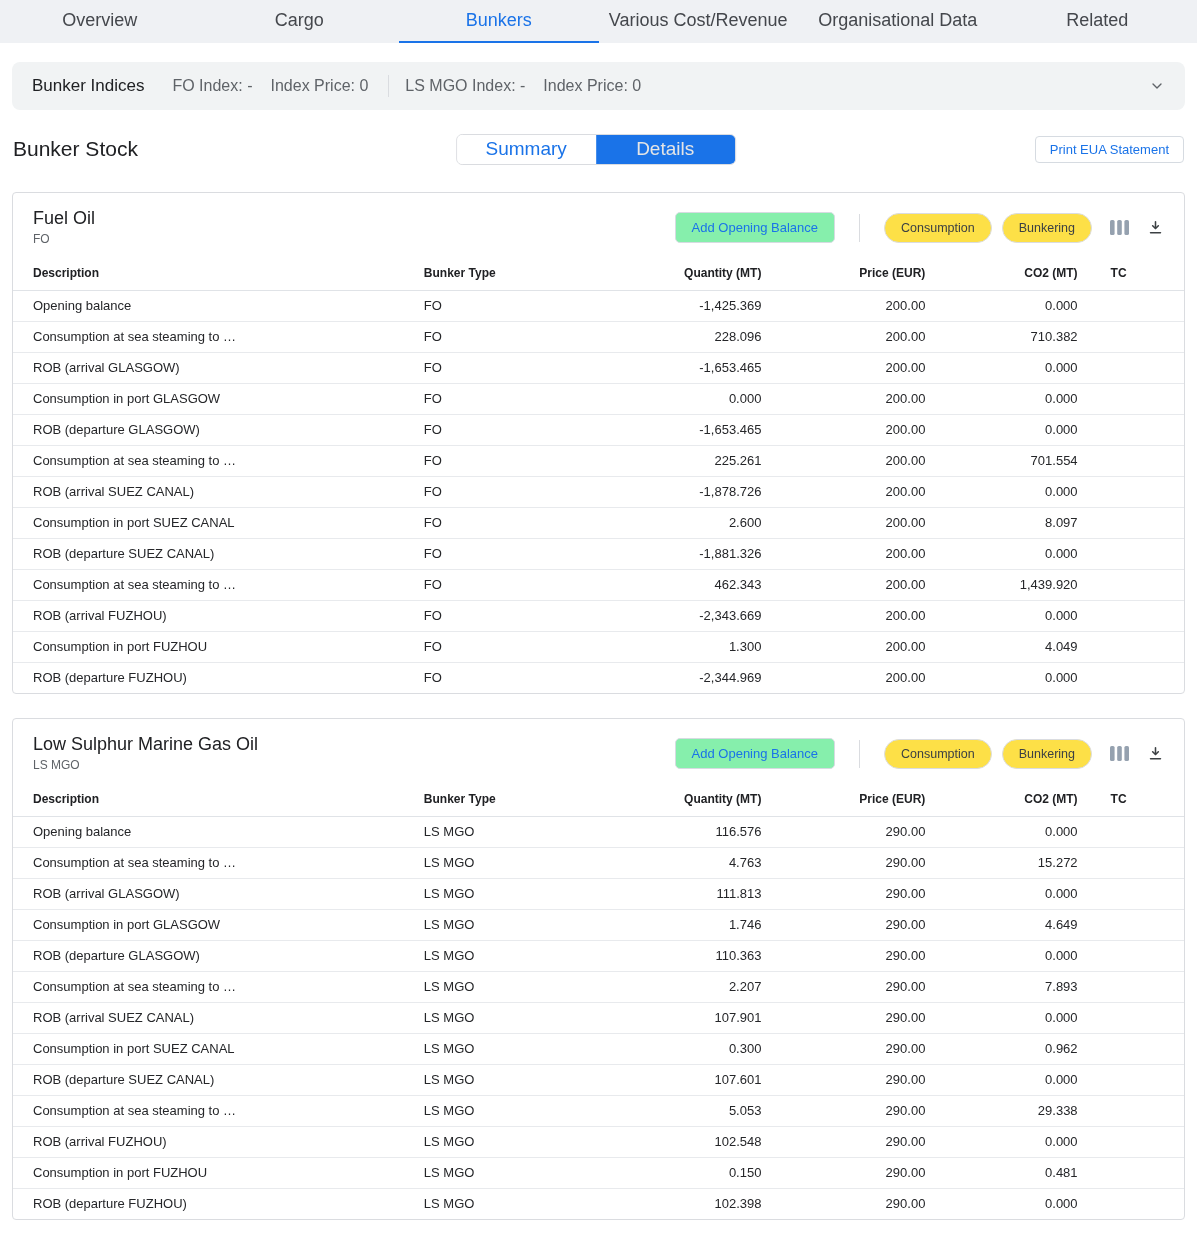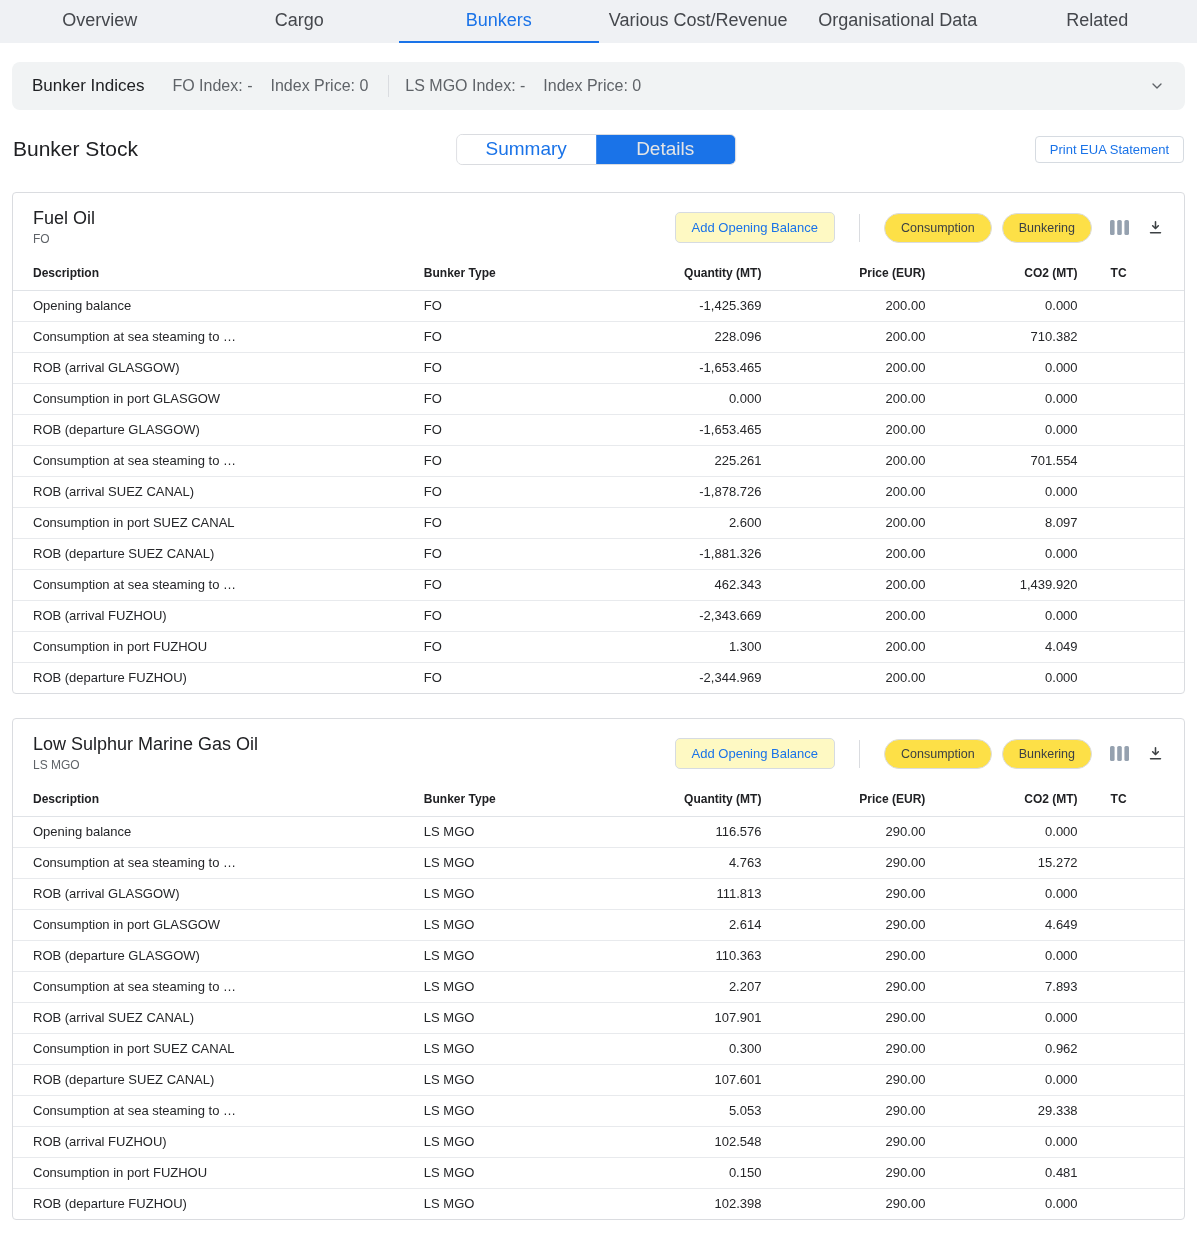--- a/index.html
+++ b/index.html
@@ -100,21 +100,21 @@
     justify-content: space-between;
     padding: 15px 20px 10px 20px;
   }
   .card-title { font-size: 18px; color: #202124; }
   .card-subtitle { font-size: 12px; color: #5f6368; margin-top: 3px; }
   .card-actions { display: flex; align-items: center; gap: 10px; margin-top: 4px; }
   .outline-btn {
     border: 1px solid #d6dbe1;
     border-radius: 5px;
     color: #1a73e8;
-    background: #fef9c3;
+    background: #86efac;
     font-size: 13px;
     height: 31px;
     padding: 0 16px;
   }
   .pill-btn {
     border: 1px solid #dadce0;
     border-radius: 16px;
     background: #fde047;
     color: #3c4043;
     font-size: 12.5px;
@@ -407,21 +407,21 @@
           <td class="c-desc">ROB (arrival GLASGOW)</td>
           <td>LS MGO</td>
           <td class="c-num">111.813</td>
           <td class="c-num">290.00</td>
           <td class="c-num">0.000</td>
           <td class="c-tc"></td>
         </tr>
         <tr>
           <td class="c-desc">Consumption in port GLASGOW</td>
           <td>LS MGO</td>
-          <td class="c-num">2.614</td>
+          <td class="c-num">1.746</td>
           <td class="c-num">290.00</td>
           <td class="c-num">4.649</td>
           <td class="c-tc"></td>
         </tr>
         <tr>
           <td class="c-desc">ROB (departure GLASGOW)</td>
           <td>LS MGO</td>
           <td class="c-num">110.363</td>
           <td class="c-num">290.00</td>
           <td class="c-num">0.000</td>

